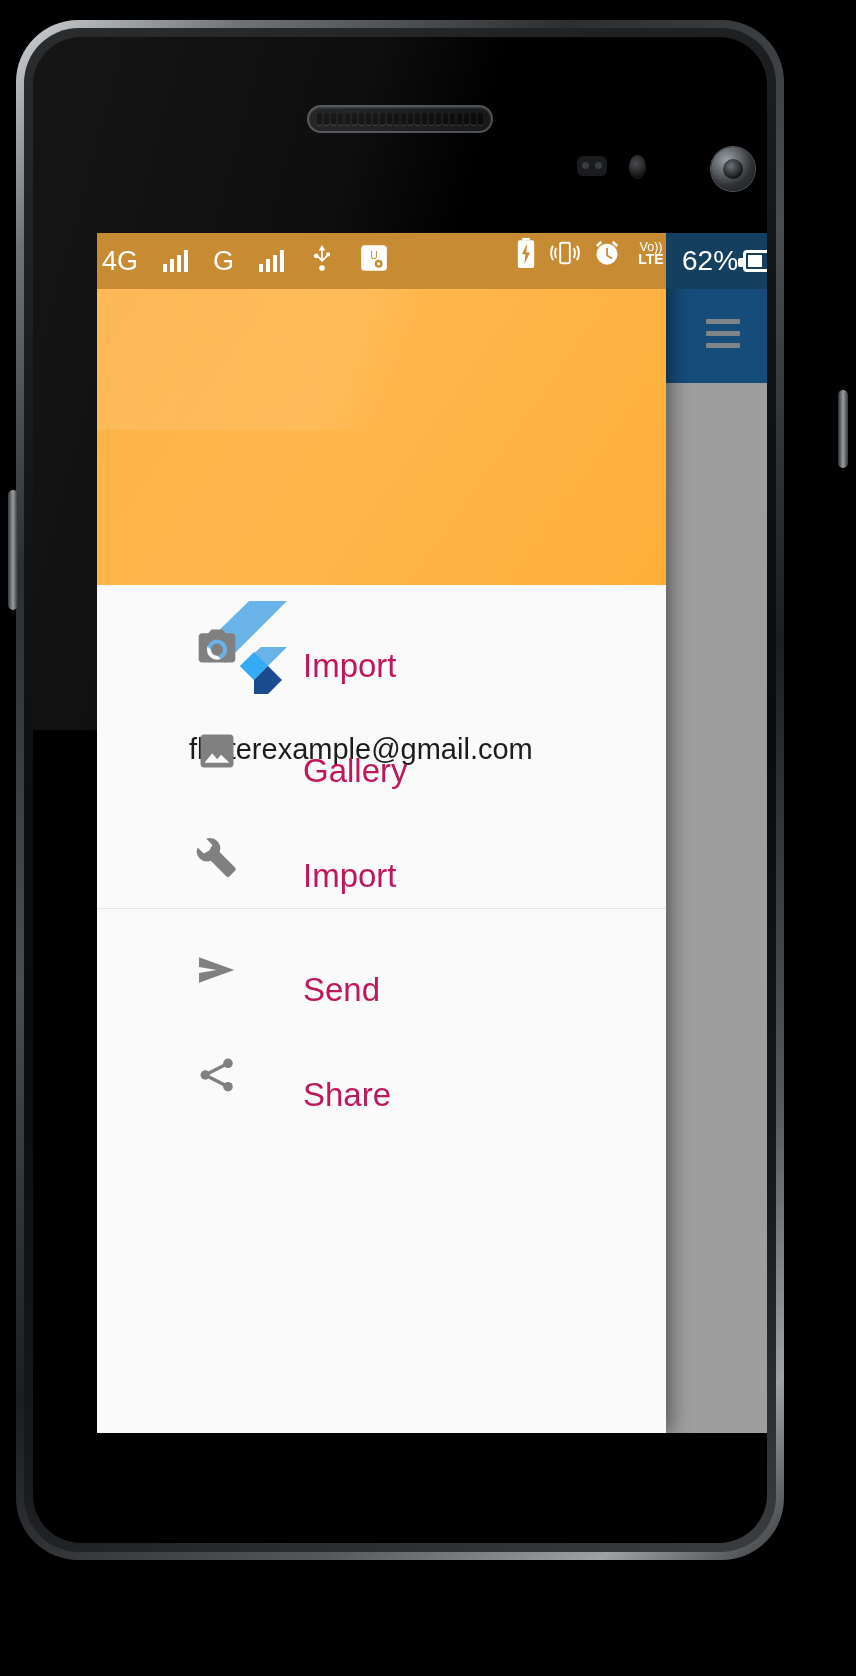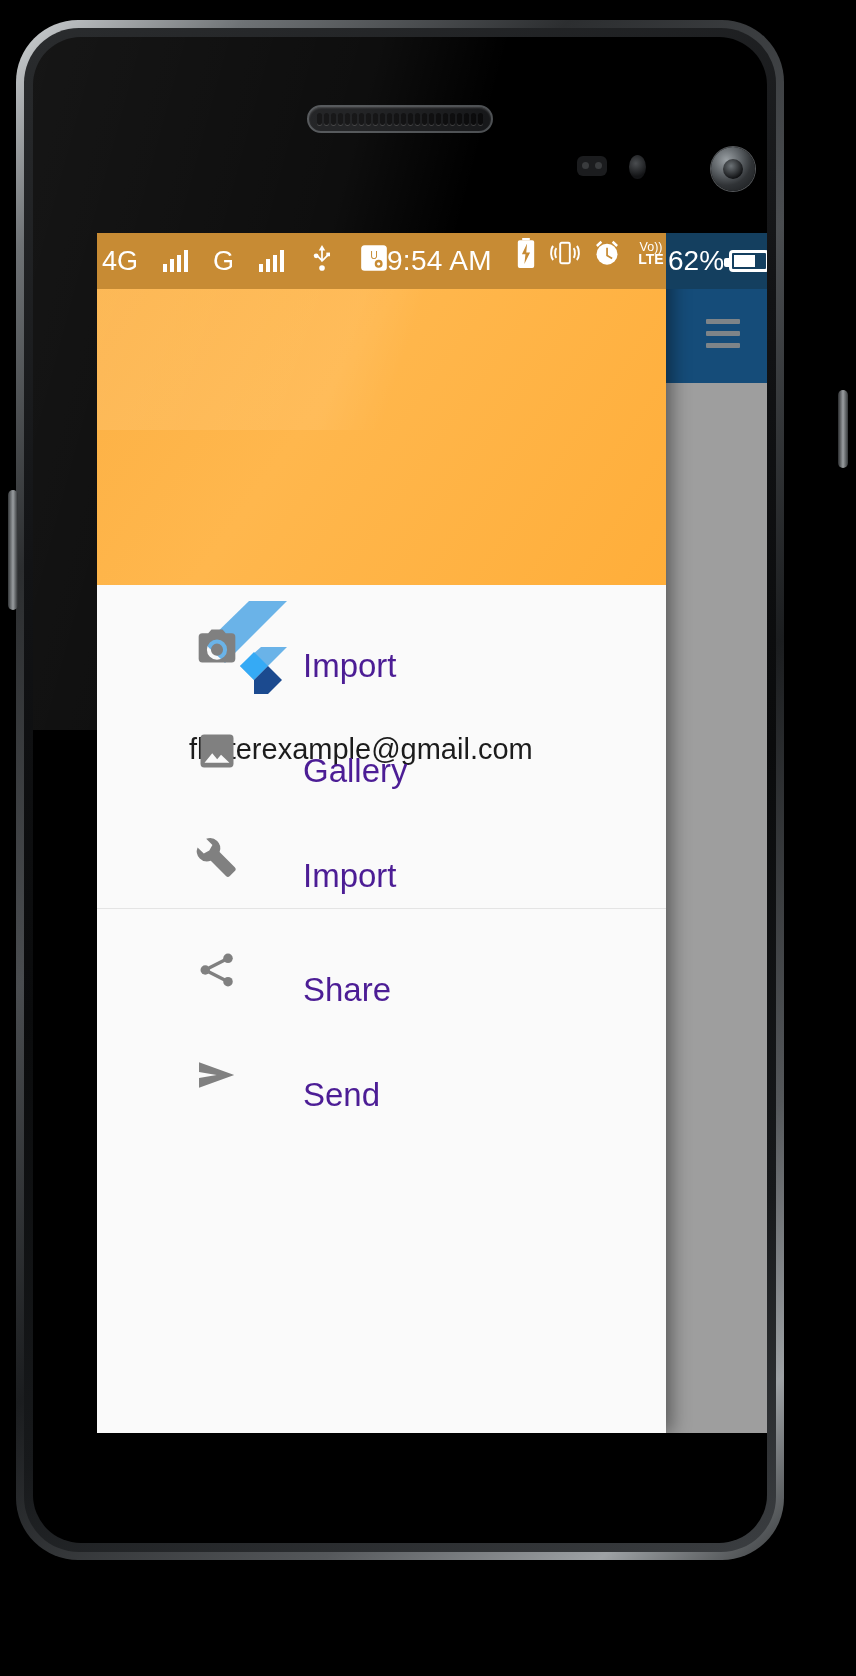--- a/index.html
+++ b/index.html
@@ -122,21 +122,21 @@
   .bars b{ display:block; width:4px; background:#fff; }
   .bars b:nth-child(1){height:8px} .bars b:nth-child(2){height:13px}
   .bars b:nth-child(3){height:17px} .bars b:nth-child(4){height:22px}
 
   .ic{ display:inline-block; }
 
   
   .batt-zone{
     position:absolute; left:569px; top:0; width:105px; height:56px;
     background:#143f5f; display:flex; align-items:center; gap:5px;
-    color:#fff; z-index:6; padding-left:2px;
+    color:#fff; z-index:6; padding-left:16px;
   }
   .batt-pct{ font-size:28px; }
   .batt-ico{ width:40px; height:22px; border:3px solid #fff; border-radius:4px; position:relative; }
   .batt-ico::after{ content:""; position:absolute; left:-8px; top:5px; width:5px;height:9px;
      background:#fff; border-radius:2px 0 0 2px; }
   .batt-fill{ position:absolute; left:2px; top:2px; bottom:2px; width:66%; background:#fff; }
 
   
   #drawer{
     position:absolute; left:0; top:0; width:569px; height:1200px;
@@ -161,21 +161,21 @@
   .drawer-list{ position:absolute; left:0; top:352px; width:100%; bottom:0; }
   .tile{
     position:relative; height:105px; display:flex; align-items:center; padding-left:0;
   }
   .tile .tile-icon{
     width:64px; margin-left:88px; margin-right:0;
     display:flex; align-items:center; justify-content:center;
     color:#808080;
   }
   .tile .tile-label{
-    margin-left:54px; font-size:33px; color:#4c1d95;margin-top:40px;
+    margin-left:54px; font-size:33px; color:#be185d;margin-top:40px;
   }
   .divider{ height:1px; background:#e4e4e4; margin:0; }
   .spacer-8{ height:8px; }
 </style>
 </head>
 <body>
 
 <div id="phone-frame">
   <div class="bezel-outer">
     <div class="bezel-inner">
@@ -272,38 +272,38 @@
                   </svg>
                 </span>
                 <span class="tile-label">Import</span>
               </div>
 
               <div class="divider"></div>
               <div class="spacer-8"></div>
 
               <div class="tile">
                 <span class="tile-icon">
+                  <svg width="44" height="44" viewBox="0 0 24 24" fill="#808080">
+                    <path d="M2.2 5.1L21.4 12 2.2 18.9l0-5.2 9.6-1.7-9.6-1.7z"></path>
+                  </svg>
+                </span>
+                <span class="tile-label">Send</span>
+              </div>
+
+              <div class="tile">
+                <span class="tile-icon">
                   <svg width="44" height="44" viewBox="0 0 24 24" fill="none" stroke="#808080" stroke-width="1.9" stroke-linecap="round">
                     <circle cx="18" cy="5.6" r="2.6" fill="#808080" stroke="none"></circle>
                     <circle cx="5.6" cy="12" r="2.6" fill="#808080" stroke="none"></circle>
                     <circle cx="18" cy="18.4" r="2.6" fill="#808080" stroke="none"></circle>
                     <line x1="7.9" y1="10.8" x2="15.7" y2="6.8"></line>
                     <line x1="7.9" y1="13.2" x2="15.7" y2="17.2"></line>
                   </svg>
                 </span>
                 <span class="tile-label">Share</span>
-              </div>
-
-              <div class="tile">
-                <span class="tile-icon">
-                  <svg width="44" height="44" viewBox="0 0 24 24" fill="#808080">
-                    <path d="M2.2 5.1L21.4 12 2.2 18.9l0-5.2 9.6-1.7-9.6-1.7z"></path>
-                  </svg>
-                </span>
-                <span class="tile-label">Send</span>
               </div>
 
             </div>
           </div>
 
           <div class="statusbar">
             <div class="sb-left">
               <span class="sb-label">4G</span>
               <span class="bars">
                 <b></b>
@@ -332,23 +332,20 @@
               <span class="ic">
                 <svg width="28" height="28" viewBox="0 0 24 24">
                   <rect x="1" y="1" width="22" height="22" rx="3" fill="#fff"></rect>
                   <text x="12" y="13" font-size="9" text-anchor="middle" fill="#c78b34" font-family="Liberation Sans, sans-serif">U</text>
                   <circle cx="16" cy="17" r="3.4" fill="#c78b34"></circle>
                   <circle cx="16" cy="17" r="1.4" fill="#fff"></circle>
                 </svg>
               </span>
             </div>
 
-            <div class="sb-center">
-              <span class="sb-time">9:54 AM</span>
-            </div>
 
             <div class="sb-right">
               <span class="ic">
                 <svg width="22" height="30" viewBox="0 0 14 22" fill="#fff">
                   <path d="M4.2 0h5.6v1.6H4.2z"></path>
                   <rect x="1" y="1.6" width="12" height="20.4" rx="1.4"></rect>
                   <polygon points="7.8,4 4,12 6.6,12 5.8,19 10,10.6 7.2,10.6" fill="#c78b34"></polygon>
                 </svg>
               </span>
               <span class="ic">

